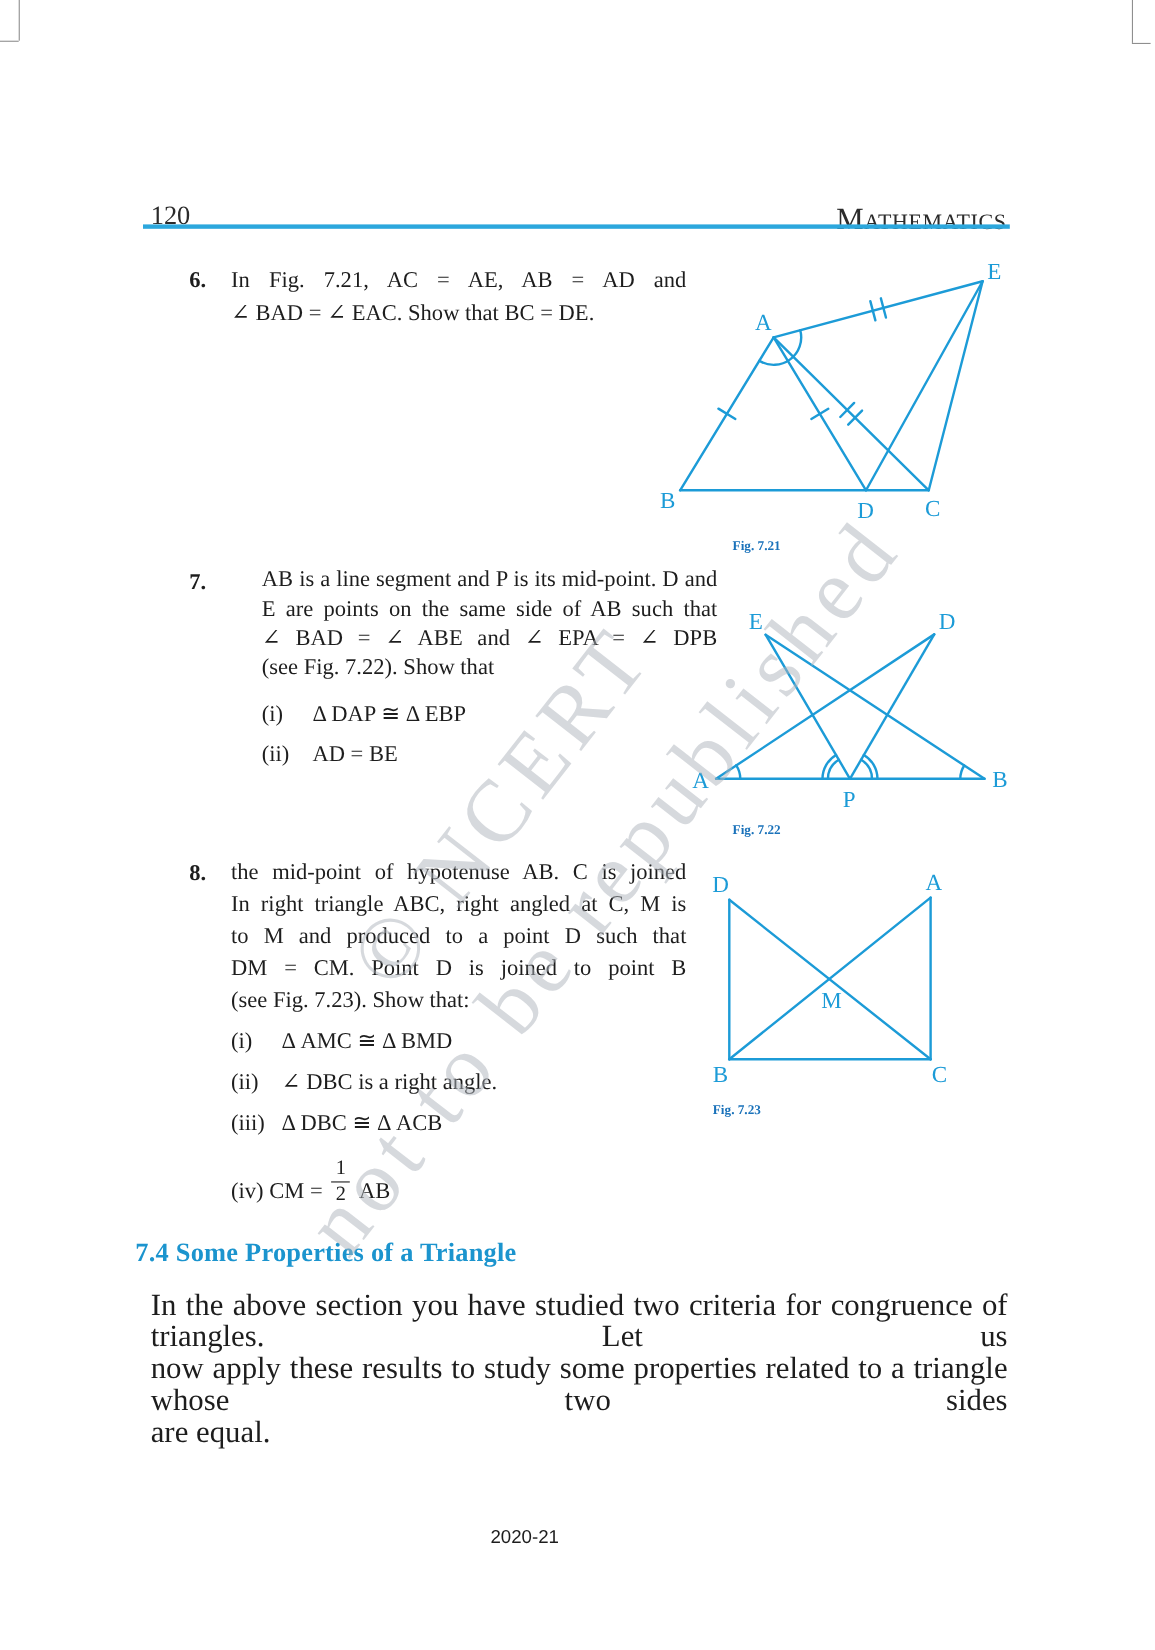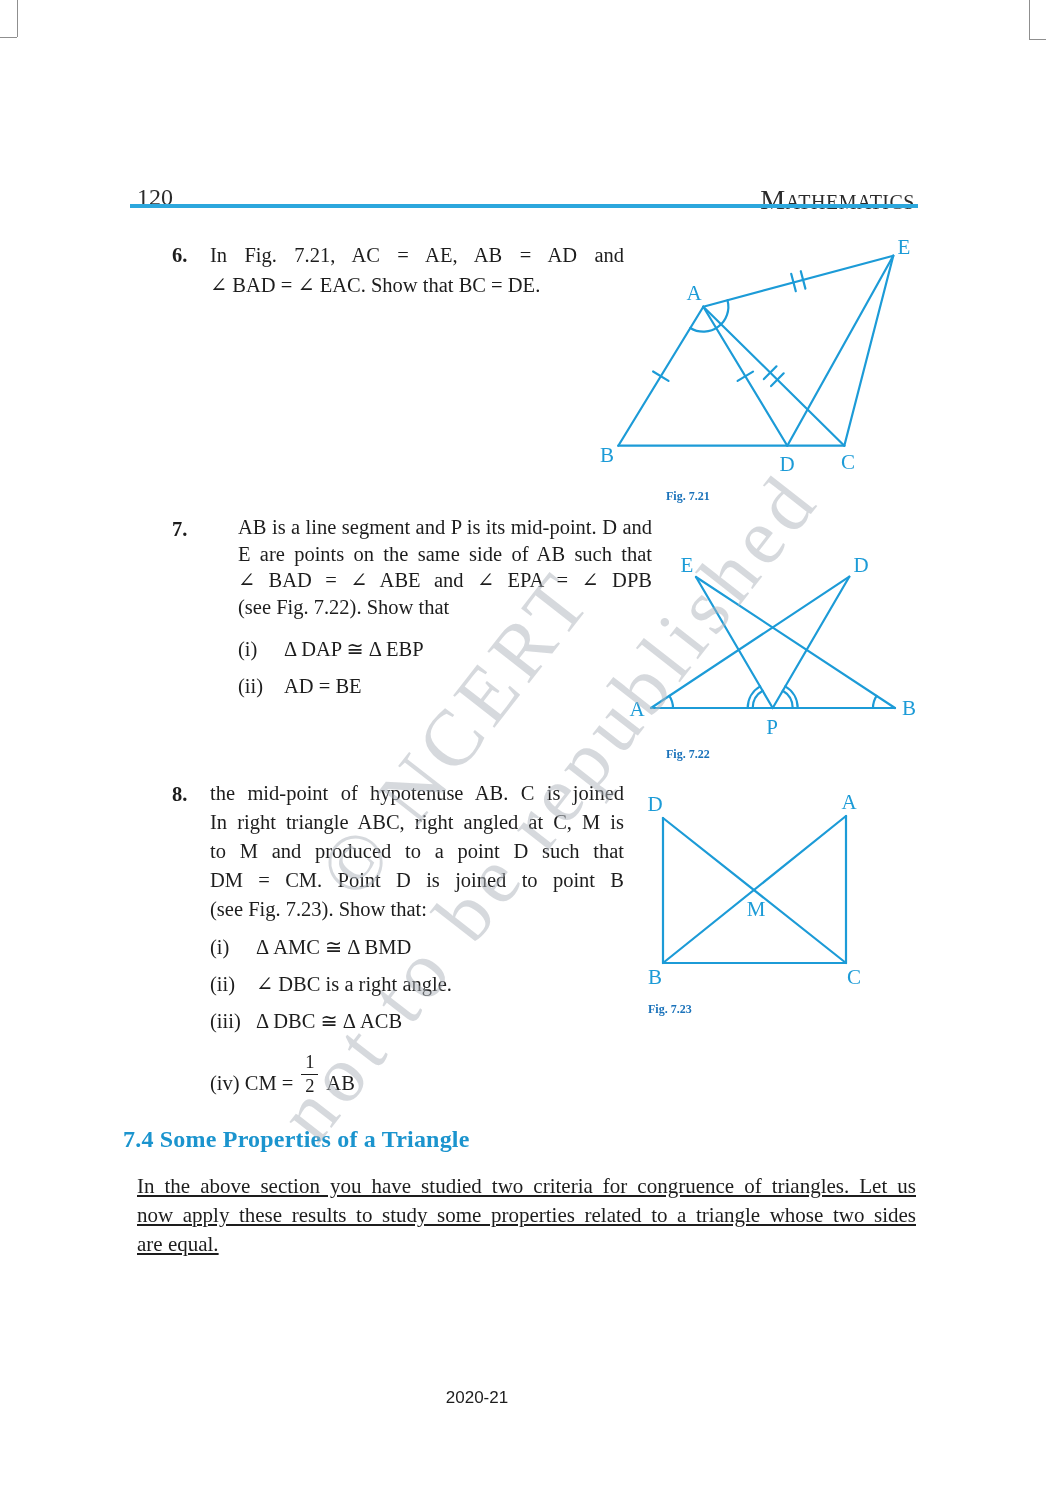--- a/index.html
+++ b/index.html
@@ -31,21 +31,21 @@
   .frac .bar{width:17px;height:0;border-top:1.8px solid #1d1d1d;margin:1px 0;}
   
   .fig-svg{position:absolute;overflow:visible;}
   .fig-line{stroke:#1c9bd7;stroke-width:2.2;fill:none;stroke-linecap:round;}
   .fig-label{fill:#1c9bd7;font-size:21px;font-family:"Liberation Serif","DejaVu Serif",serif;}
   .fig-caption{position:absolute;width:200px;text-align:left;font-weight:bold;
     font-size:12px;color:#1a72ba;}
   
   .section-heading{position:absolute;left:123px;top:1126px;font-size:24px;font-weight:bold;
     color:#1b94ce;letter-spacing:.2px;}
-  .intro{position:absolute;left:137px;top:1172px;width:779px;font-size:21px;line-height:29px;text-decoration:underline;}
+  .intro{position:absolute;left:137px;top:1172px;width:779px;font-size:28px;line-height:29px;}
   
   .footer{position:absolute;left:0;top:1388px;width:954px;text-align:center;
     font-family:"Liberation Sans","DejaVu Sans",sans-serif;font-size:17px;color:#1d1d1d;}
   
   .watermark{position:absolute;left:2px;top:652px;width:1000px;height:236px;
     transform:rotate(-52deg);text-align:center;pointer-events:none;
     font-size:80px;line-height:118px;letter-spacing:7px;white-space:nowrap;
     color:rgba(174,180,187,0.5);font-family:"Liberation Serif","DejaVu Serif",serif;}
 </style>
 </head>

